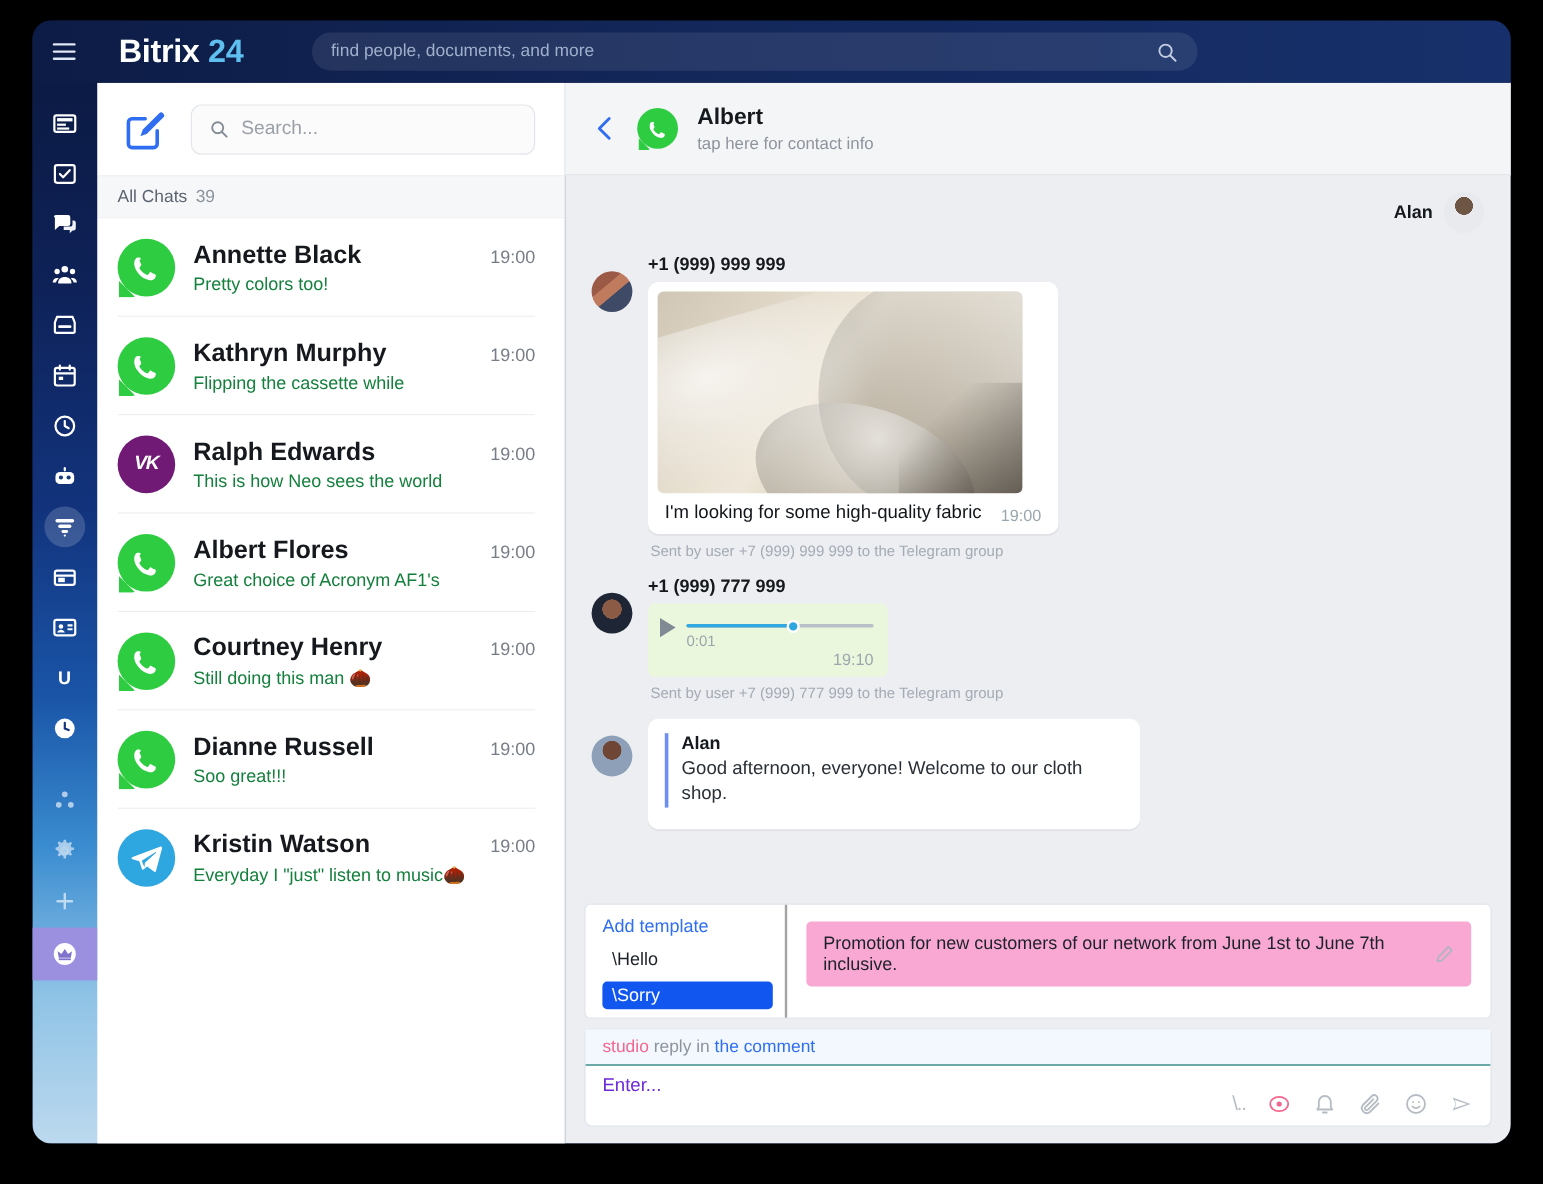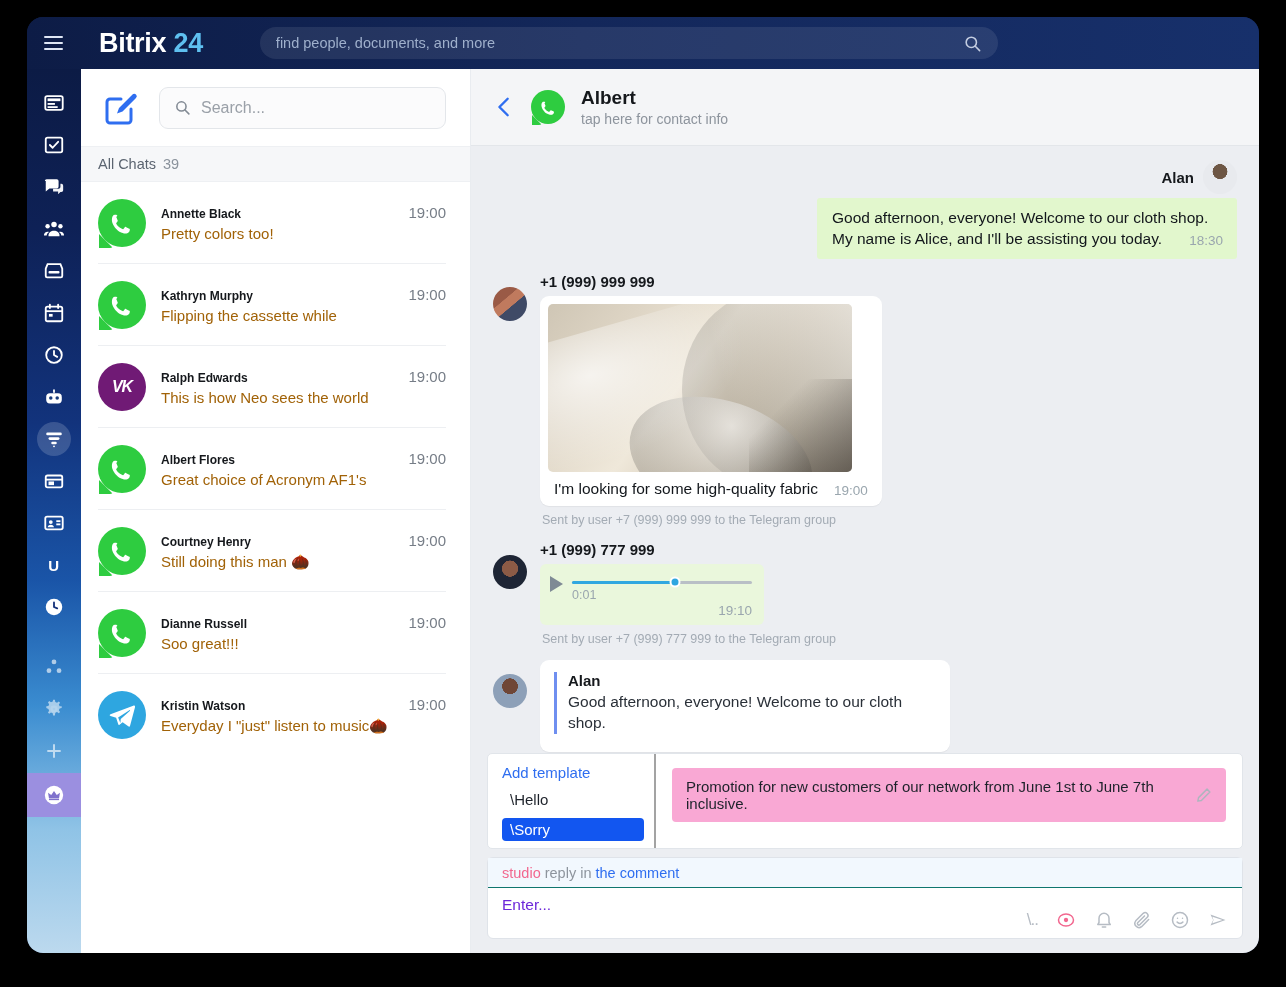--- a/index.html
+++ b/index.html
@@ -186,26 +186,26 @@
     transform: scaleX(-1);
   }
   .avatar-round svg { width: 30px; height: 30px; position: relative; z-index: 2; }
   .av-vk .vktext {
     color: #fff; font-weight: bold; font-size: 16px;
     font-style: italic; letter-spacing: -1px; z-index: 2;
   }
   .chat-meta { flex: 1; min-width: 0; }
   .chat-line1 { display: flex; align-items: baseline; }
   .chat-name {
-    font-size: 12px; font-weight: bold; color: #15181c;
+    font-size: 21px; font-weight: bold; color: #15181c;
     flex: 1; white-space: nowrap; overflow: hidden; text-overflow: ellipsis;
   }
   .chat-time { font-size: 15px; color: #767d87; margin-left: 8px; }
   .chat-sub {
-    font-size: 15px; color: #a16207; margin-top: 4px;
+    font-size: 15px; color: #15803d; margin-top: 4px;
     white-space: nowrap; overflow: hidden; text-overflow: ellipsis;
   }
 
   
   #conv {
     flex: 1; display: flex; flex-direction: column;
     background: #eceef2; min-width: 0;
   }
   #conv-head {
     height: 77px; flex: 0 0 77px;
@@ -299,21 +299,21 @@
   .cap-row .cap { font-size: 15.5px; color: #12161b; flex: 1; }
   .cap-row .tm { font-size: 13.5px; color: #9aa6ae; white-space: nowrap; }
   .sent-note {
     font-size: 12.5px; color: #a3abb4; margin-top: 7px; margin-left: 2px;
   }
 
   .bubble-audio {
     background: #eaf7dc;
     border-radius: 6px;
     padding: 9px 12px 7px 10px;
-    width: 224px;
+    width: 200px;
   }
   .aud-row { display: flex; align-items: flex-start; gap: 9px; }
   .play-tri {
     width: 0; height: 0; margin-top: 3px;
     border-left: 13px solid #7f8a95;
     border-top: 8px solid transparent;
     border-bottom: 8px solid transparent;
     cursor: pointer;
     flex: 0 0 13px;
   }
@@ -696,24 +696,20 @@
         </div>
 
         <div id="msgs">
 
           <div class="msg-out">
             <div class="out-name">
               <span>Alan</span>
               <span class="photo-av" style="background:
                 radial-gradient(circle at 50% 34%, #6d5644 0 26%, #e8eaee 27%),
                 linear-gradient(180deg,#2d3a50 0 40%,#d8dbe1 41%)"></span>
-            </div>
-            <div class="bubble-green">
-              <span class="txt">Good afternoon, everyone! Welcome to our cloth shop. My name is Alice, and I'll be assisting you today.</span>
-              <span class="tm">18:30</span>
             </div>
           </div>
 
           <div class="msg-in">
             <span class="photo-av" style="background: linear-gradient(140deg,#9a5a46 0 35%,#c07a5e 36% 55%,#3f4a66 56%)"></span>
             <div class="in-col">
               <div class="in-name">+1 (999) 999 999</div>
               <div class="bubble-white">
                 <div class="photo-box">
                   <span class="fold1"></span>

